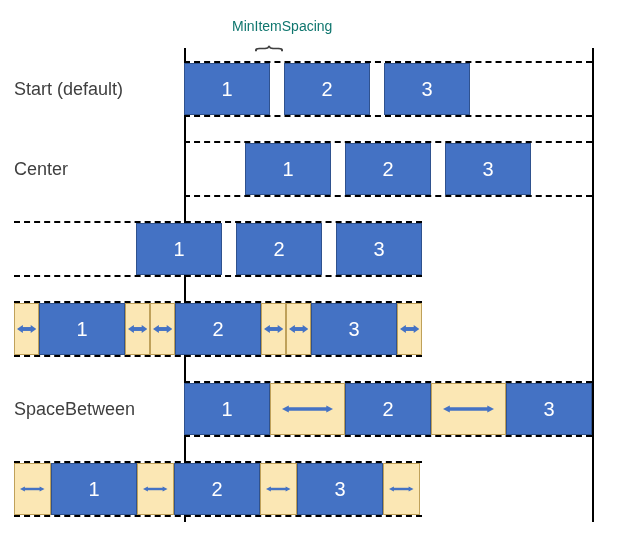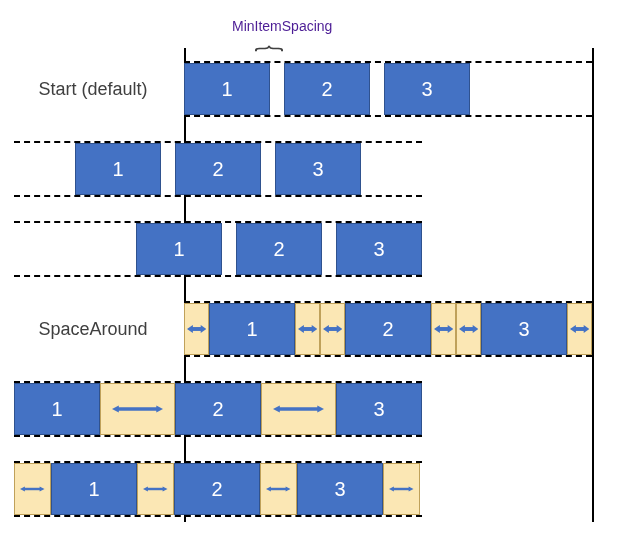--- a/index.html
+++ b/index.html
@@ -10,21 +10,21 @@
     background: #fff;
     color: #3b3b3b;
     width: 634px;
   }
   .wrap { position: relative; }
   .callout {
     position: absolute;
     left: 218px;
     top: -2px;
     font-size: 14px;
-    color: #4c1d95;
+    color: #0f766e;
   }
   .brace {
     position: absolute;
     left: 251px;
     top: 18px;
     font-size: 18px;
     transform: rotate(-90deg) scaleY(1.6);
     color: #404040;
   }
   .rows { position: relative; padding-top: 30px; }
@@ -40,21 +40,21 @@
 
   .row {
     display: flex;
     align-items: center;
     height: 78px;
     margin-bottom: 2px;
   }
   .label {
     width: 170px;
     padding-right: 12px;
-    text-align: center;
+    text-align: left;
     font-size: 18px;
     color: #3f3f3f;
   }
   .track {
     position: relative;
     width: 408px;   
     height: 56px;
     border-top: 2px dashed #000;
     border-bottom: 2px dashed #000;
     display: flex;
@@ -113,20 +113,21 @@
             <span>2</span>
           </div>
         <div class="gap"></div>
         <div class="item">
             <span>3</span>
           </div>
       </div>
     </div>
 
     <div class="row j-center">
+      <div class="label">Center</div>
       <div class="track">
         <div class="item">
             <span>1</span>
           </div>
         <div class="gap"></div>
         <div class="item">
             <span>2</span>
           </div>
         <div class="gap"></div>
         <div class="item">
@@ -145,21 +146,20 @@
             <span>2</span>
           </div>
         <div class="gap"></div>
         <div class="item">
             <span>3</span>
           </div>
       </div>
     </div>
 
     <div class="row">
-      <div class="label">SpaceAround</div>
       <div class="track">
         <div class="spacer sm" style="width:25px">
             <svg viewBox="0 0 10 6">
               <line class="arrow-line" x1="2" y1="3" x2="8" y2="3"></line>
               <polygon class="arrow-head" points="0,3 3,1 3,5"></polygon>
               <polygon class="arrow-head" points="10,3 7,1 7,5"></polygon>
             </svg>
           </div>
         <div class="item">
             <span>1</span>
@@ -202,20 +202,21 @@
             <svg viewBox="0 0 10 6">
               <line class="arrow-line" x1="2" y1="3" x2="8" y2="3"></line>
               <polygon class="arrow-head" points="0,3 3,1 3,5"></polygon>
               <polygon class="arrow-head" points="10,3 7,1 7,5"></polygon>
             </svg>
           </div>
       </div>
     </div>
 
     <div class="row">
+      <div class="label">SpaceBetween</div>
       <div class="track">
         <div class="item">
             <span>1</span>
           </div>
         <div class="spacer" style="width:75px">
             <svg viewBox="0 0 30 6">
               <line class="arrow-line" x1="3" y1="3" x2="27" y2="3"></line>
               <polygon class="arrow-head" points="0,3 4,1 4,5"></polygon>
               <polygon class="arrow-head" points="30,3 26,1 26,5"></polygon>
             </svg>

